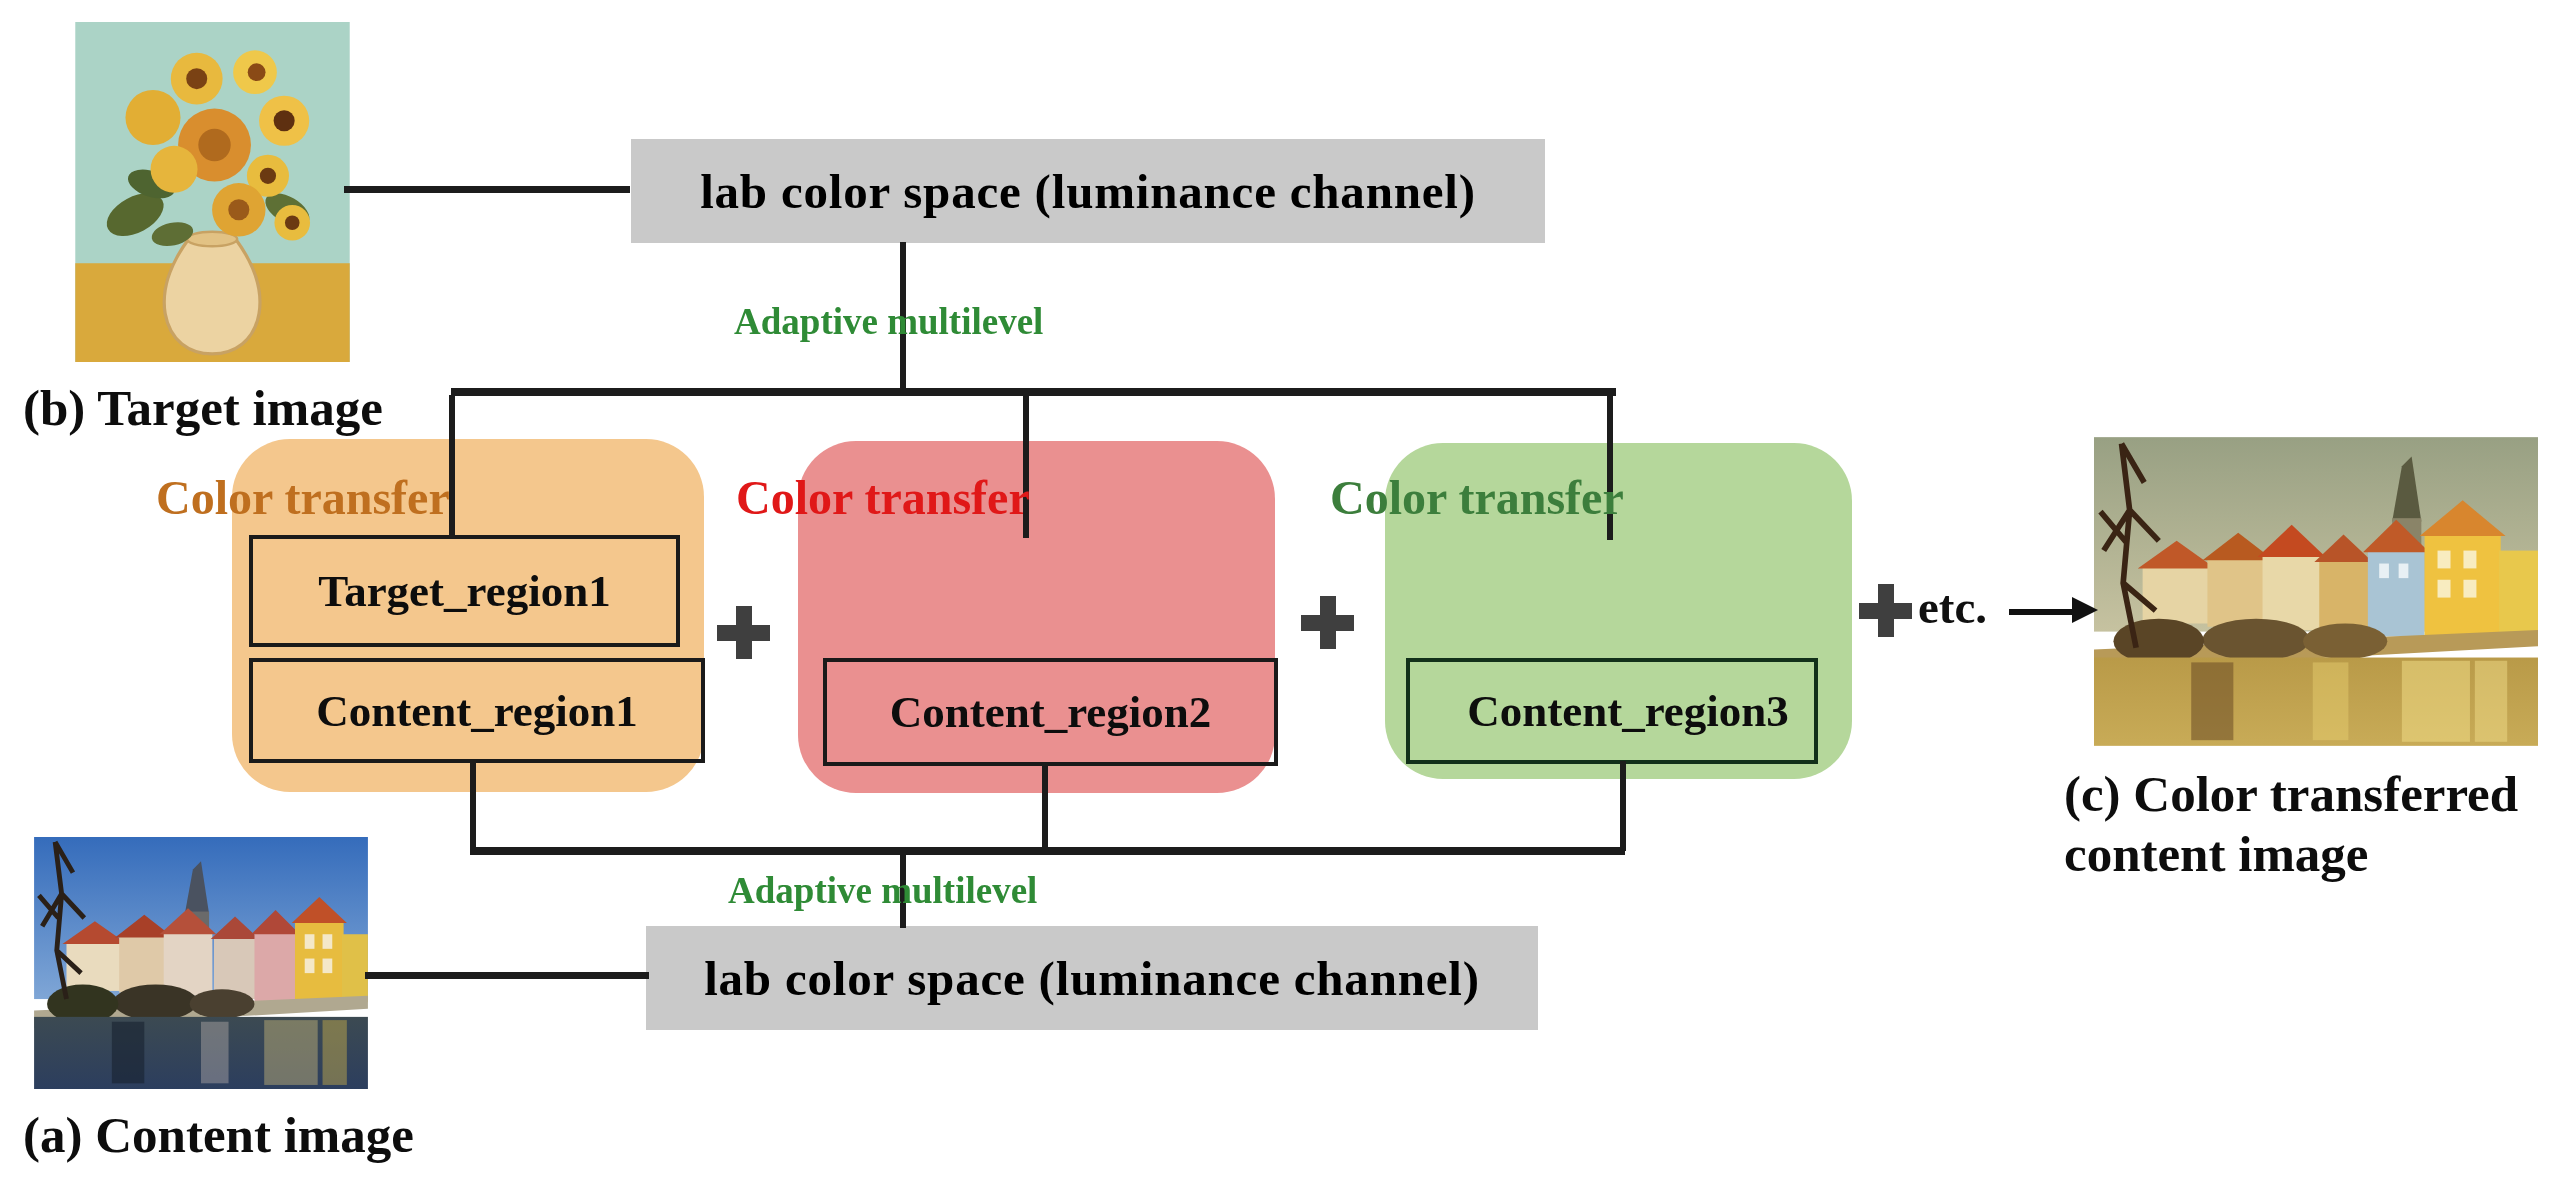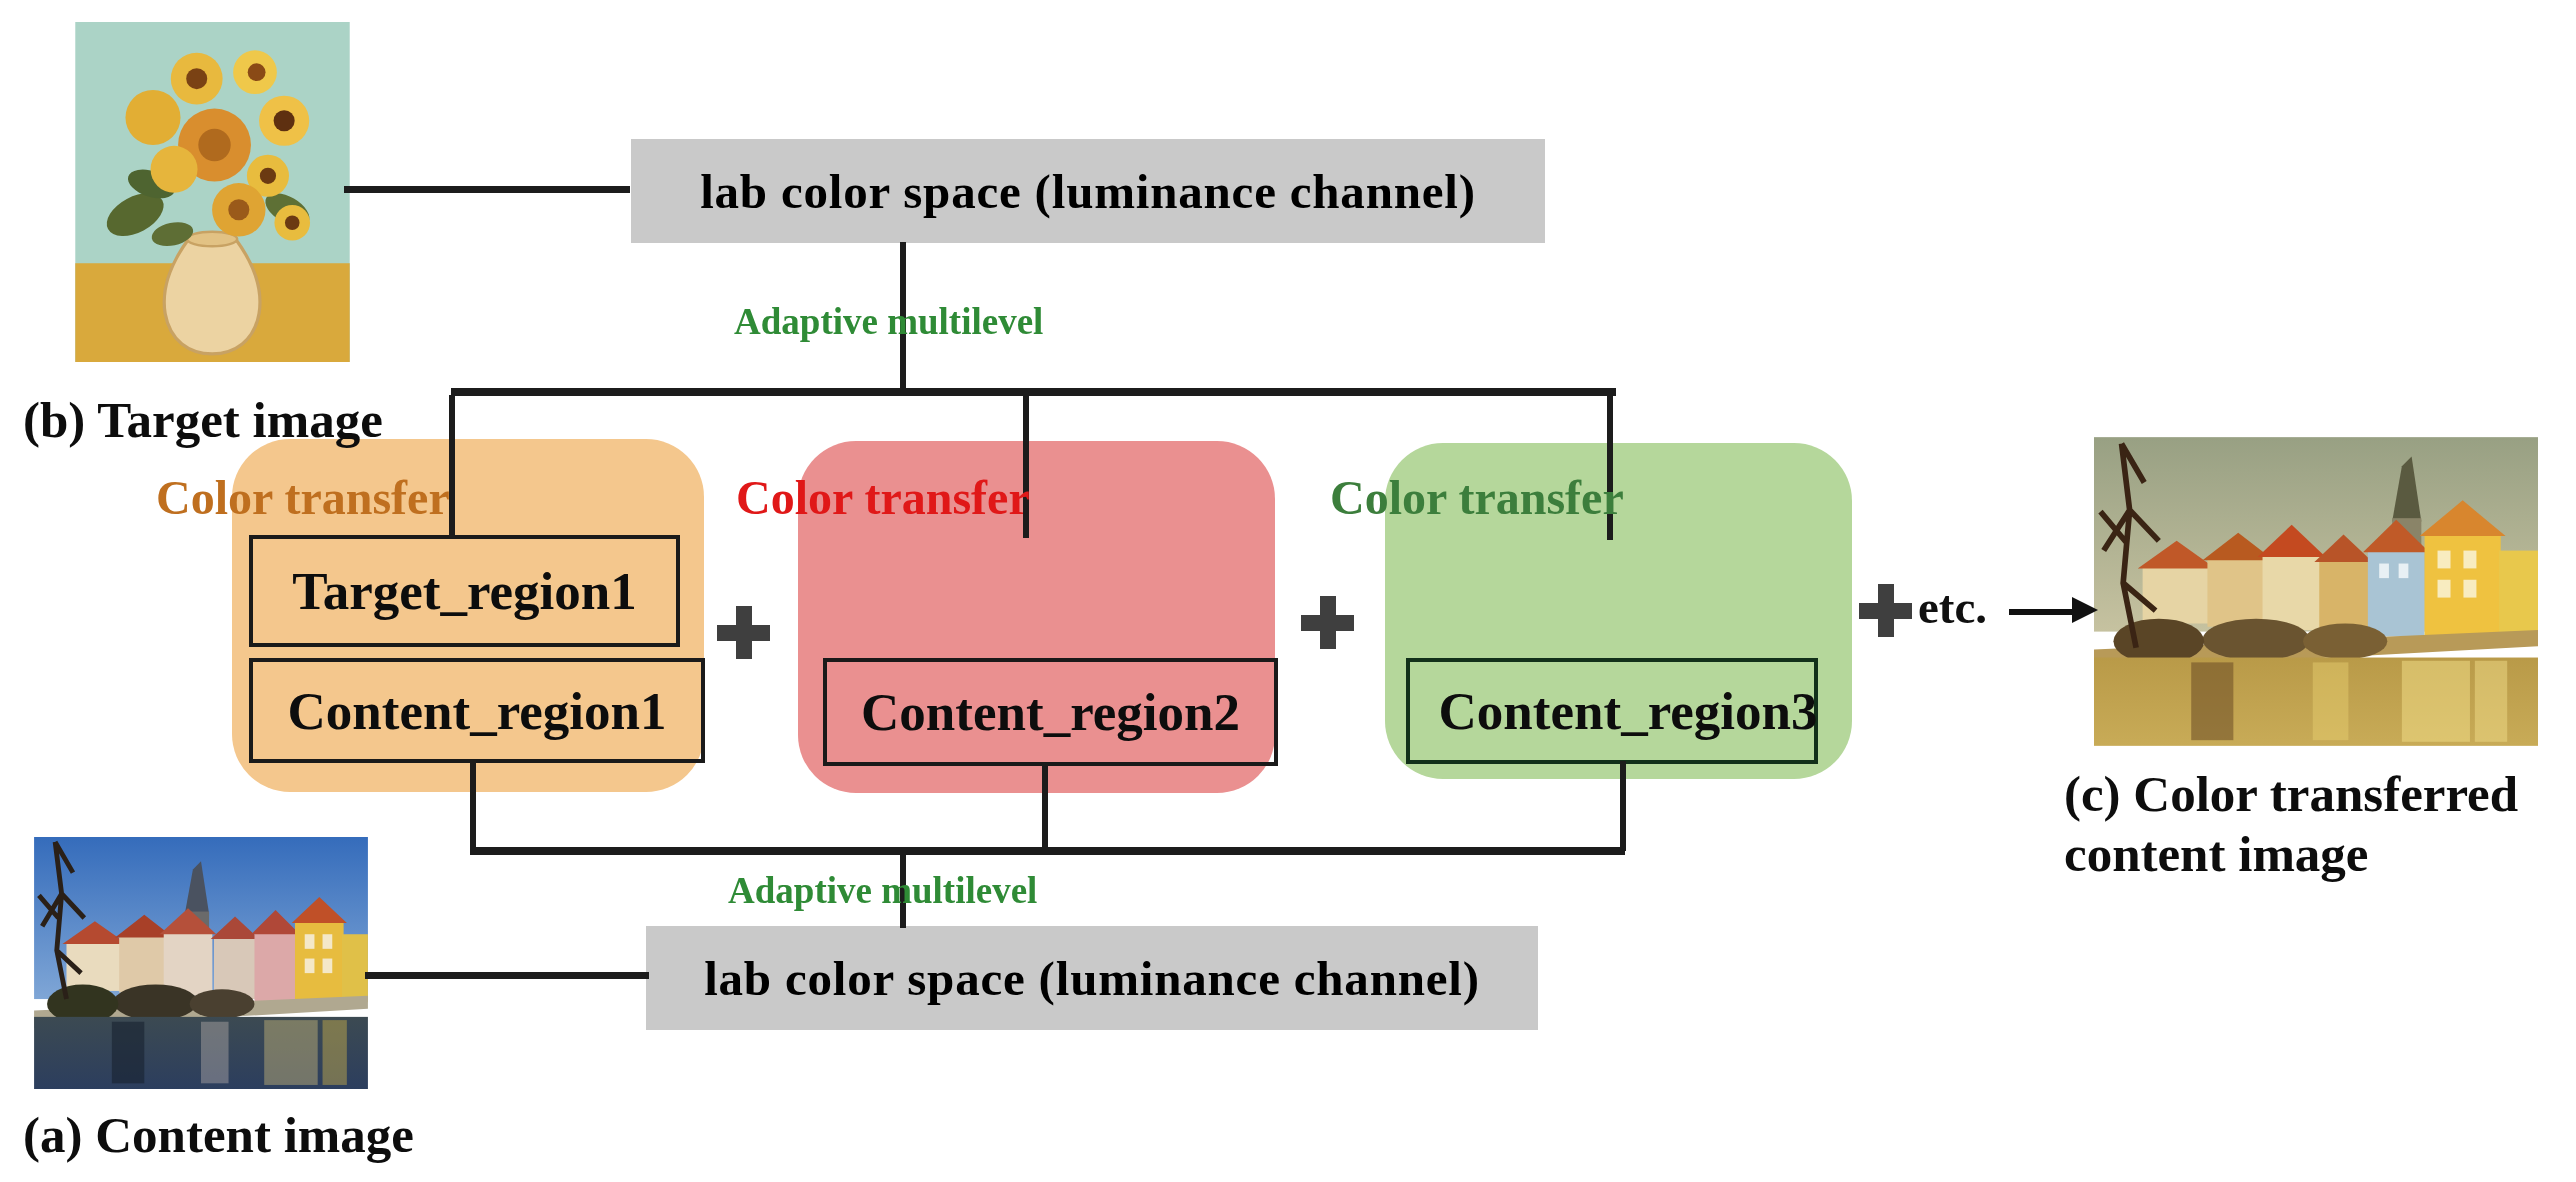--- a/index.html
+++ b/index.html
@@ -15,21 +15,21 @@
   .group{position:absolute;border-radius:58px;z-index:1;}
   .g1{left:232px;top:439px;width:472px;height:353px;background:#f4c78d;}
   .g2{left:798px;top:441px;width:477px;height:352px;background:#ea9090;}
   .g3{left:1385px;top:443px;width:467px;height:336px;background:#b5d79b;}
   .group-label{position:absolute;font-weight:bold;font-size:48px;z-index:4;white-space:nowrap;}
   .l1{left:156px;top:470px;color:#bf6f1f;}
   .l2{left:736px;top:470px;color:#e01818;}
   .l3{left:1330px;top:470px;color:#3c7e3c;}
   .rbox{
     position:absolute;border:4.9px solid #1a1a1a;box-sizing:border-box;display:flex;align-items:center;
-    justify-content:center;font-weight:bold;font-size:53px;color:#0d0d0d;z-index:2;white-space:nowrap;
+    justify-content:center;font-weight:bold;font-size:45px;color:#0d0d0d;z-index:2;white-space:nowrap;
   }
   .rbox.green{border-color:#12301a;}
   .t1{left:249px;top:535px;width:431px;height:112px;}
   .c1{left:249px;top:658px;width:456px;height:105px;}
   .t2{left:823px;top:535px;width:417px;height:112px;}
   .c2{left:823px;top:658px;width:455px;height:108px;}
   .t3{left:1406px;top:537px;width:420px;height:110px;}
   .c3{left:1406px;top:658px;width:412px;height:106px;padding-left:32px;}
   .adaptive{position:absolute;color:#2f8b36;font-weight:bold;font-size:37px;z-index:4;white-space:nowrap;}
   .caption{position:absolute;font-weight:bold;font-size:51px;color:#0d0d0d;z-index:2;white-space:nowrap;}
@@ -78,21 +78,21 @@
       <circle cx="238" cy="190" r="26" fill="#e8bc3e"></circle>
         <circle cx="238" cy="190" r="10" fill="#6b3a12"></circle>
       <circle cx="122" cy="182" r="29" fill="#e6b53c"></circle>
       <circle cx="202" cy="232" r="33" fill="#dfa433"></circle>
         <circle cx="202" cy="232" r="13" fill="#9a5a1a"></circle>
       <circle cx="268" cy="248" r="22" fill="#e8bc3e"></circle>
         <circle cx="268" cy="248" r="9" fill="#6b3a12"></circle>
     </g>
   </svg>
 
-  <div class="caption" style="left:23px;top:391px;text-align:right;">(b) Target image</div>
+  <div class="caption" style="left:23px;top:379px;text-align:right;">(b) Target image</div>
 
   <svg class="photo" style="left:34px;top:837px;" width="334" height="252" viewBox="0 0 412 311">
     <defs>
       <linearGradient id="skyBlue" x1="0" y1="0" x2="0" y2="1">
         <stop offset="0" stop-color="#356cbb"></stop>
           <stop offset="1" stop-color="#7fa6d6"></stop>
       </linearGradient>
       <linearGradient id="waterBlue" x1="0" y1="0" x2="0" y2="1">
         <stop offset="0" stop-color="#3c4a52"></stop>
           <stop offset="1" stop-color="#2c3e5e"></stop>

